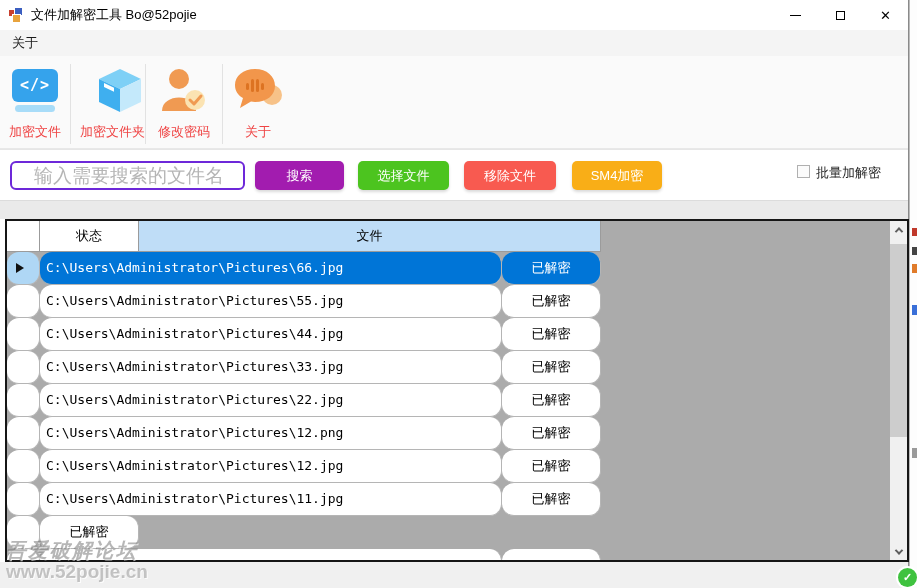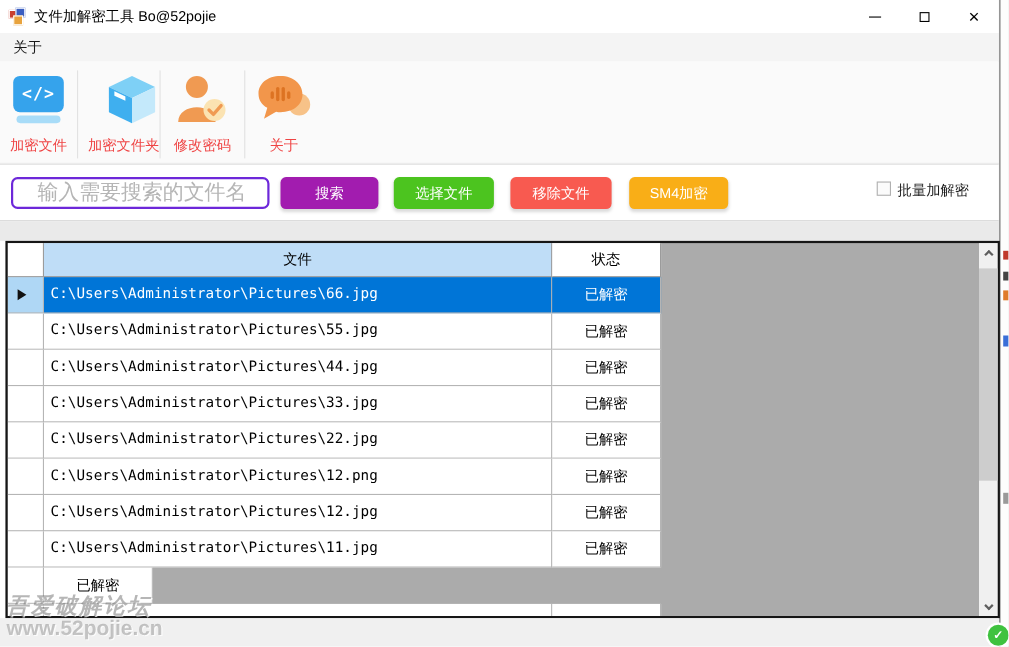--- a/index.html
+++ b/index.html
@@ -71,21 +71,21 @@
   .gap-strip { position:absolute; left:0; top:201px; width:100%; height:18px; background:#eaeaea; }
 
   
   .grid { position:absolute; left:5px; top:219px; width:904px; height:343px; border:2px solid #161616; background:#ababab; overflow:hidden; font-family:"DejaVu Sans Mono", monospace; font-size:13px; color:#000; }
   .grid-header { display:flex; height:31px; }
   .hd { border-right:1px solid #9b9b9b; border-bottom:1px solid #9b9b9b; display:flex; align-items:center; justify-content:center; }
   .hd-rowhdr { width:33px; background:#fff; }
   .hd-file   { width:462px; background:#bfddf7; }
   .hd-status { width:99px; background:#fff; }
   .grid-row { display:flex; height:33px; }
-  .rc { border-right:1px solid #b5b5b5; border-bottom:1px solid #b5b5b5; background:#fff; }
+  .rc { border-right:1px solid #b5b5b5; border-bottom:1px solid #b5b5b5; background:#fff;border-radius:12px; }
   .rh-cell { width:33px; display:flex; align-items:center; }
   .cell-file { width:462px; padding-left:6px; line-height:31px; white-space:nowrap; overflow:hidden; }
   .cell-status { width:99px; display:flex; align-items:center; justify-content:center; }
   .grid-row.selected .cell-file, .grid-row.selected .cell-status { background:#0075d7; color:#fff; }
   .grid-row.selected .rh-cell { background:#afd7f5; }
   .row-arrow { width:0; height:0; border-top:5px solid transparent; border-bottom:5px solid transparent; border-left:8px solid #111; margin-left:9px; display:none; }
   .grid-row.selected .row-arrow { display:block; }
 
   
   .vscroll { position:absolute; right:0; top:0; width:17px; height:339px; background:#f0f0f0; }
@@ -202,22 +202,22 @@
       <button class="btn btn-encrypt">SM4加密</button>
       <span class="batch-box"></span>
       <span class="batch-label">批量加解密</span>
     </div>
 
     <div class="gap-strip"></div>
 
     <div class="grid">
       <div class="grid-header">
         <div class="hd hd-rowhdr"></div>
+        <div class="hd hd-status">状态</div>
         <div class="hd hd-file">文件</div>
-        <div class="hd hd-status">状态</div>
       </div>
       <div id="grid-rows">
   <div class="grid-row selected">
     <div class="rc rh-cell">
               <span class="row-arrow"></span>
             </div>
     <div class="rc cell-file">C:\Users\Administrator\Pictures\66.jpg</div>
     <div class="rc cell-status">已解密</div>
   </div>
 

